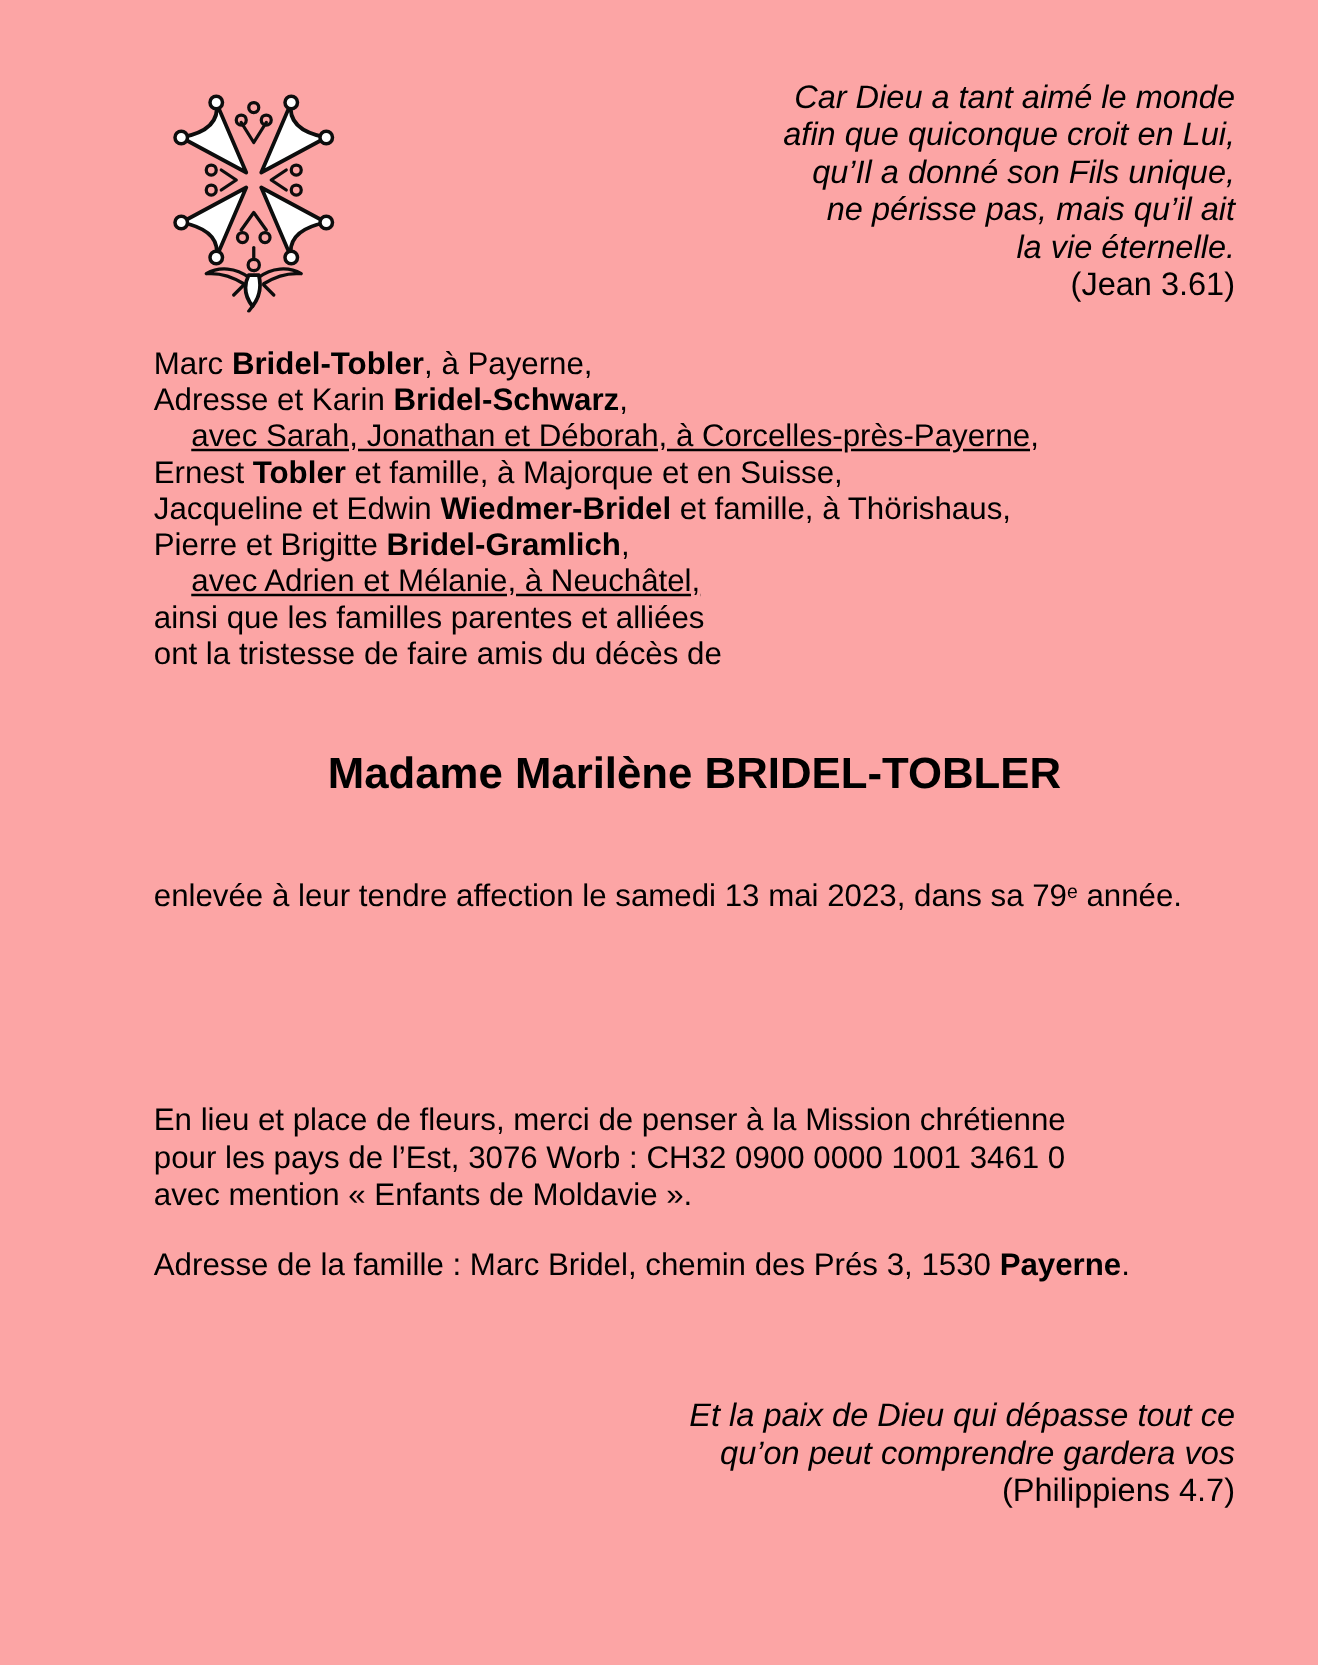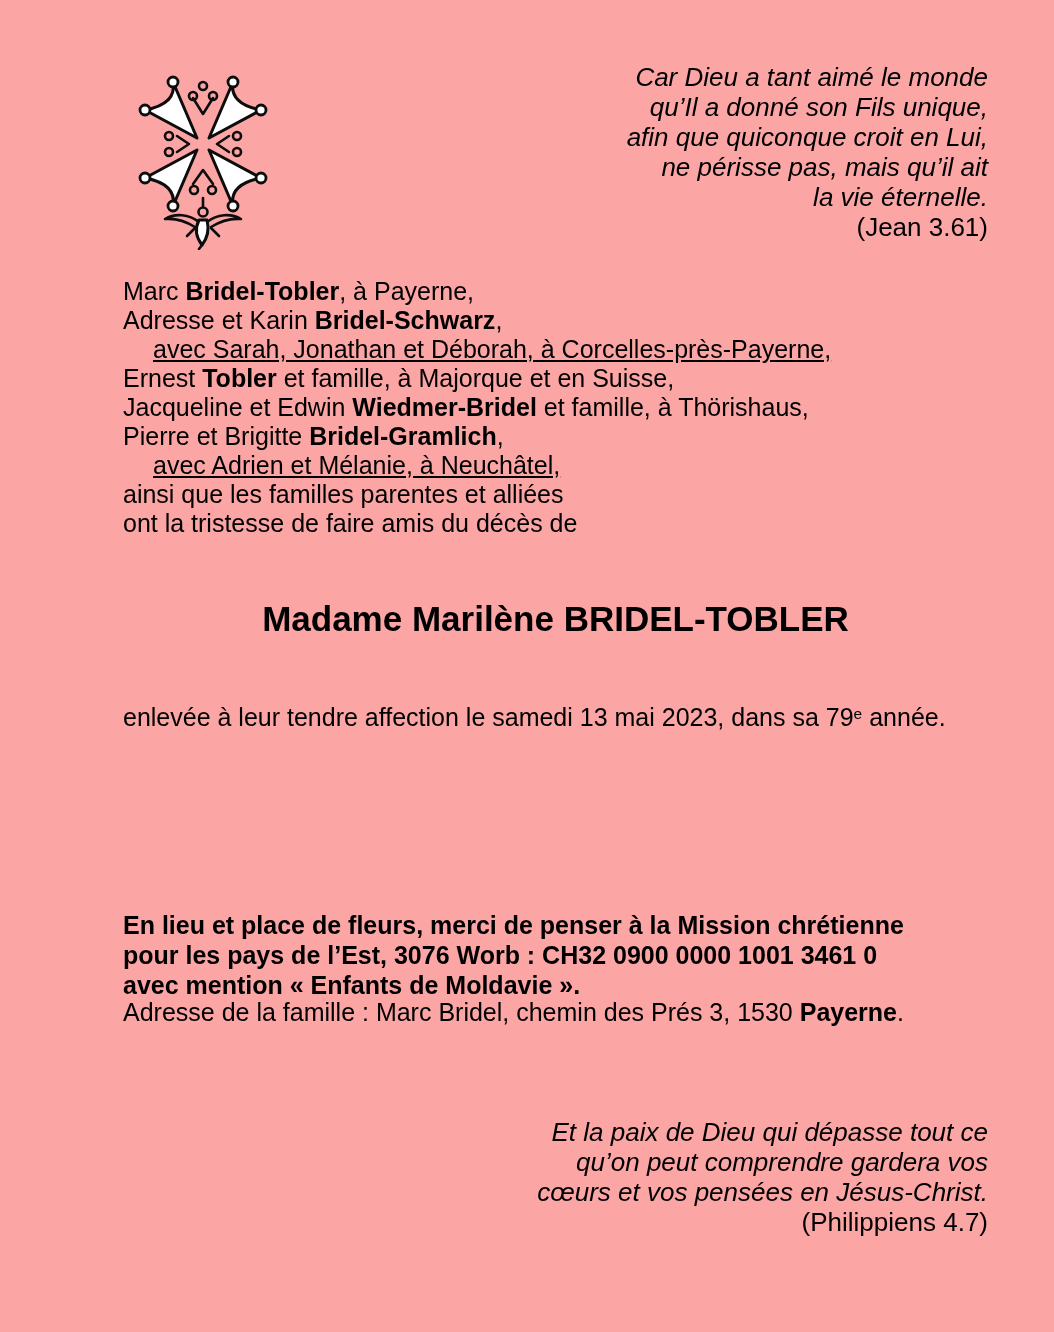--- a/index.html
+++ b/index.html
@@ -59,21 +59,21 @@
     width: 865px;
     top: 599px;
     text-align: center;
     font-size: 35px;
     font-weight: bold;
     white-space: nowrap;
   }
 
   #announcement { top: 703px; }
   #service  { top: 761px; line-height: 30px; }
-  #donation { top: 910px; line-height: 30px; font-weight: bold; }
+  #donation { top: 881px; line-height: 30px; }
   #address  { top: 998px; }
 
   b { font-weight: bold; }
   sup {
     font-size: 62%;
     line-height: 0;
     position: relative;
     top: -0.45em;
     vertical-align: baseline;
   }
@@ -124,22 +124,22 @@
       <path class="ln2" d="M66,160 C56,152 42,151 32,157 C43,156 54,160 62,165"></path>
       <path class="ln2" d="M74,160 C84,152 98,151 108,157 C97,156 86,160 78,165"></path>
       <path class="ln" d="M66,158 C62,166 62,174 69,183 C76,174 76,166 74,158 Z"></path>
       <path class="ln2" d="M69,183 L66,187"></path>
       <path class="ln2" d="M62,166 L54,174 M78,166 L86,174"></path>
     </svg>
   </div>
 
   <div class="abs quote" id="top-quote">
     <div>Car Dieu a tant aimé le monde</div>
+    <div>afin que quiconque croit en Lui,</div>
     <div>qu’Il a donné son Fils unique,</div>
-    <div>afin que quiconque croit en Lui,</div>
     <div>ne périsse pas, mais qu’il ait</div>
     <div>la vie éternelle.</div>
     <div class="ref">(Jean 3.61)</div>
   </div>
 
   <div class="abs bodytext" id="family-list">
     <div><span>Marc </span><b>Bridel-Tobler</b><span>, à Payerne,</span></div>
     <div><span>Adresse et Karin </span><b>Bridel-Schwarz</b><span>,</span></div>
     <div class="indent"><span>avec Sarah, Jonathan et Déborah, à Corcelles-près-Payerne,</span></div>
     <div><span>Ernest </span><b>Tobler</b><span> et famille, à Majorque et en Suisse,</span></div>
@@ -159,17 +159,16 @@
     <div>En lieu et place de fleurs, merci de penser à la Mission chrétienne</div>
     <div>pour les pays de l’Est, 3076 Worb : CH32 0900 0000 1001 3461 0</div>
     <div>avec mention « Enfants de Moldavie ».</div>
   </div>
 
   <div class="abs bodytext" id="address"><span>Adresse de la famille : Marc Bridel, chemin des Prés 3, 1530 </span><b>Payerne</b><span>.</span></div>
 
   <div class="abs quote" id="bottom-quote">
     <div>Et la paix de Dieu qui dépasse tout ce</div>
     <div>qu’on peut comprendre gardera vos</div>
-    <div>cœurs et vos pensées en Jésus-Christ.</div>
     <div class="ref">(Philippiens 4.7)</div>
   </div>
 
 </div>
 
 </body></html>

